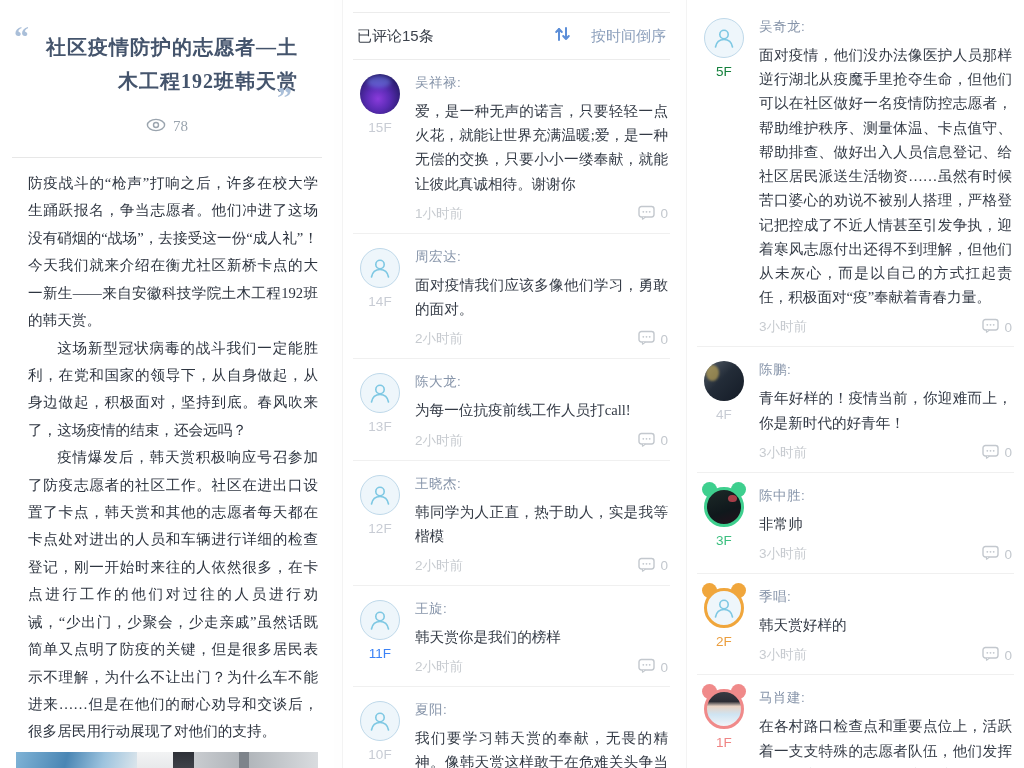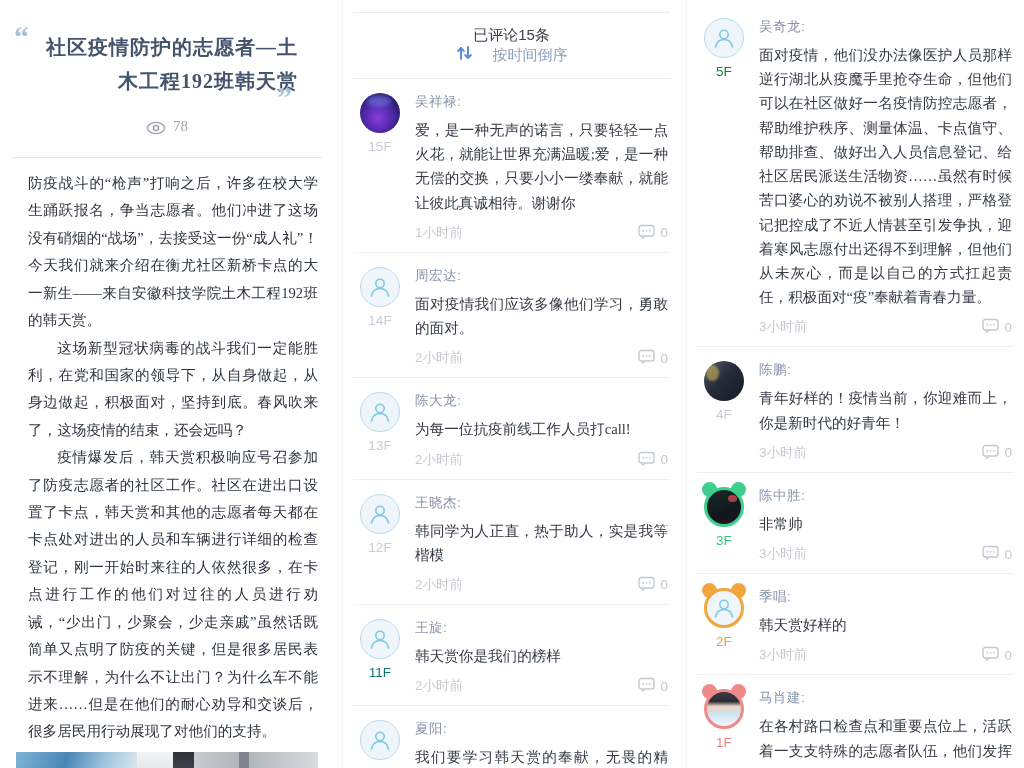--- a/index.html
+++ b/index.html
@@ -13,32 +13,32 @@
   .col-mid   { left:342px; width:338px; padding:0 10px; border-left:1px solid #f3f3f3; }
   .col-right { left:686px; width:338px; padding:0 10px; border-left:1px solid #f3f3f3; }
 
   
   .article { font-family:"Liberation Serif","DejaVu Serif",serif; }
   .quote-open, .quote-close { color:#aabfd9; font-size:30px; font-weight:bold; line-height:1; font-family:"Liberation Serif",serif; }
   .quote-open { position:absolute; left:14px; top:22px; }
   .title-wrap { position:relative; padding:16px 20px 0 20px; }
   .article-title { text-align:right; font-size:20px; font-weight:bold; color:#44546c; line-height:1.7; letter-spacing:1px; }
   .quote-close { position:absolute; right:26px; bottom:-14px; }
-  .views { display:flex; justify-content:center; align-items:flex-end; gap:7px; margin-top:20px; color:#9aa4ae; font-size:15px; }
+  .views { display:flex; justify-content:center; align-items:flex-start; gap:7px; margin-top:20px; color:#9aa4ae; font-size:15px; }
   .views svg { display:block; }
   .article-divider { border:none; border-top:1px solid #e7e7e7; margin:22px -4px 0 -4px; }
   .article-body { margin-top:12px; font-size:14.6px; line-height:1.88; color:#2e3540; text-align:justify;margin-left:12px; }
   .article-body p { margin:0; }
   .article-body p.indent { text-indent:2em; }
   .article-photo { position:relative; margin-top:6px; width:100%; height:40px; overflow:hidden; background:#e9eaec; }
   .ph { position:absolute; }
 
   
   .comments-header { display:flex; justify-content:space-between; align-items:center;
-     border-top:1px solid #ececec; border-bottom:1px solid #ececec; margin-top:12px; padding:13px 4px;flex-direction:column; }
+     border-top:1px solid #ececec; border-bottom:1px solid #ececec; margin-top:12px; padding:13px 4px; }
   .comments-count { font-size:15px; color:#3b414b; }
   .sort-control { display:flex; align-items:center; gap:20px; cursor:pointer; }
   .sort-label { font-size:15px; color:#8da0bc; }
 
   
   .comment { display:flex; padding:14px 2px 10px 2px; border-bottom:1px solid #f0f0f0; }
   .c-rail { width:50px; flex:0 0 50px; display:flex; flex-direction:column; align-items:center; }
   .avatar-frame { position:relative; width:40px; height:40px; }
   .avatar { position:relative; width:40px; height:40px; border-radius:50%; overflow:hidden;
      border:1.5px solid #bfd9ea; background:#eef6fb; display:flex; align-items:center; justify-content:center; }
@@ -249,21 +249,21 @@
     <div class="c-rail">
       <div class="avatar-frame">
 
         <div class="avatar">
                 <svg width="26" height="26" viewBox="0 0 26 26">
                   <circle cx="13" cy="9.5" r="4.2" fill="none" stroke="#7ec8e3" stroke-width="1.6"></circle>
                   <path d="M4.5 22 C5.5 16.5 9 14.5 13 14.5 C17 14.5 20.5 16.5 21.5 22" fill="none" stroke="#7ec8e3" stroke-width="1.6" stroke-linecap="round"></path>
                 </svg>
               </div>
       </div>
-      <div class="floor" style="color: #0f766e;">11F</div>
+      <div class="floor" style="color: #3b82f6;">11F</div>
     </div>
     <div class="c-body">
       <div class="c-name">王旋:</div>
       <div class="c-text">韩天赏你是我们的榜样</div>
       <div class="c-foot">
         <span class="c-time">2小时前</span>
         <span class="c-replies">
           <span>
             <svg width="17" height="15" viewBox="0 0 17 15">
               <rect x="1" y="1.5" width="15" height="10.5" rx="2.4" fill="none" stroke="#c3c8ce" stroke-width="1.4"></rect>

